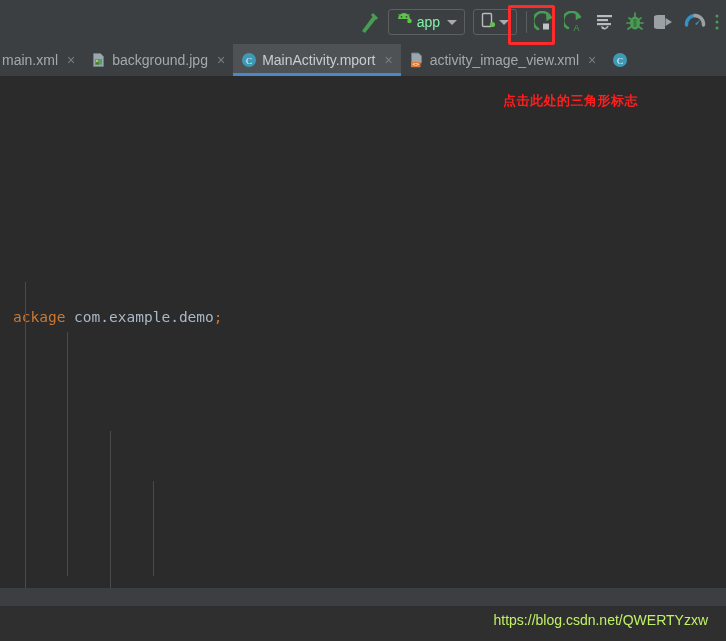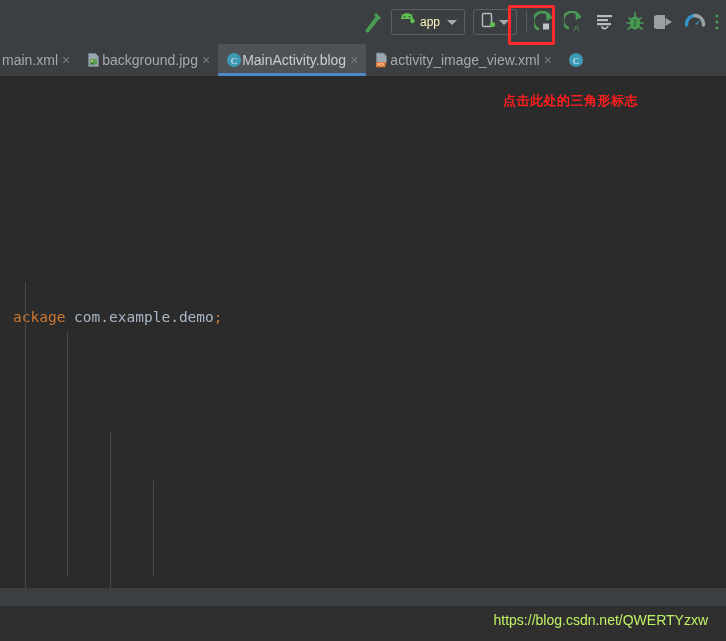--- a/index.html
+++ b/index.html
@@ -43,22 +43,22 @@
     align-items: center;
     height: 26px;
     border: 1px solid #5e6060;
     border-radius: 3px;
     background: #3c3f41;
     padding: 0 5px 0 6px;
     margin-right: 8px;
     flex: 0 0 auto;
   }
   .combo-label {
-    color: #fef9c3;
-    font-size: 12px;
+    color: #86efac;
+    font-size: 14px;
     padding: 0 5px 0 4px;
     white-space: nowrap;
   }
   .caret {
     width: 0; height: 0;
     border-left: 5px solid transparent;
     border-right: 5px solid transparent;
     border-top: 5px solid #aaaaaa;
     margin-left: 2px;
     margin-right: 2px;
@@ -86,20 +86,21 @@
     top: 44px; left: 0;
     width: 726px; height: 32px;
     background: #3c3f41;
     display: flex;
     align-items: stretch;
     overflow: hidden;
   }
   .tab {
     display: flex;
     align-items: center;
+    gap: 5px;
     padding: 0 8px;
     color: #a5a9ac;
     font-size: 14px;
     white-space: nowrap;
     position: relative;
     flex: 0 0 auto;
   }
   .tab.active {
     background: #4e5254;
     color: #c8cdd0;
@@ -311,21 +312,21 @@
       <span class="tab-close">×</span>
     </div>
 
     <div class="tab active">
       <span class="tab-icon">
         <svg width="16" height="16" viewBox="0 0 16 16">
           <circle cx="8" cy="8" r="7" fill="#3d9ab5"></circle>
           <text x="8" y="11.6" font-size="9" fill="#ffffff" text-anchor="middle" font-family="'Liberation Serif',serif">C</text>
         </svg>
       </span>
-      <span>MainActivity.blog</span>
+      <span>MainActivity.mport</span>
       <span class="tab-close">×</span>
     </div>
 
     <div class="tab">
       <span class="tab-icon">
         <svg width="16" height="16" viewBox="0 0 16 16">
           <path d="M2.5 1 h7 l3 3 v7 h-10 z" fill="#9aa7b0" stroke="#6f7d87" stroke-width="0.9"></path>
           <rect x="2" y="10" width="9.5" height="5.2" rx="0.6" fill="#e07a36"></rect>
           <text x="6.7" y="14.4" font-size="5.4" fill="#ffffff" text-anchor="middle" font-family="'DejaVu Sans Mono',monospace">&lt;&gt;</text>
         </svg>

